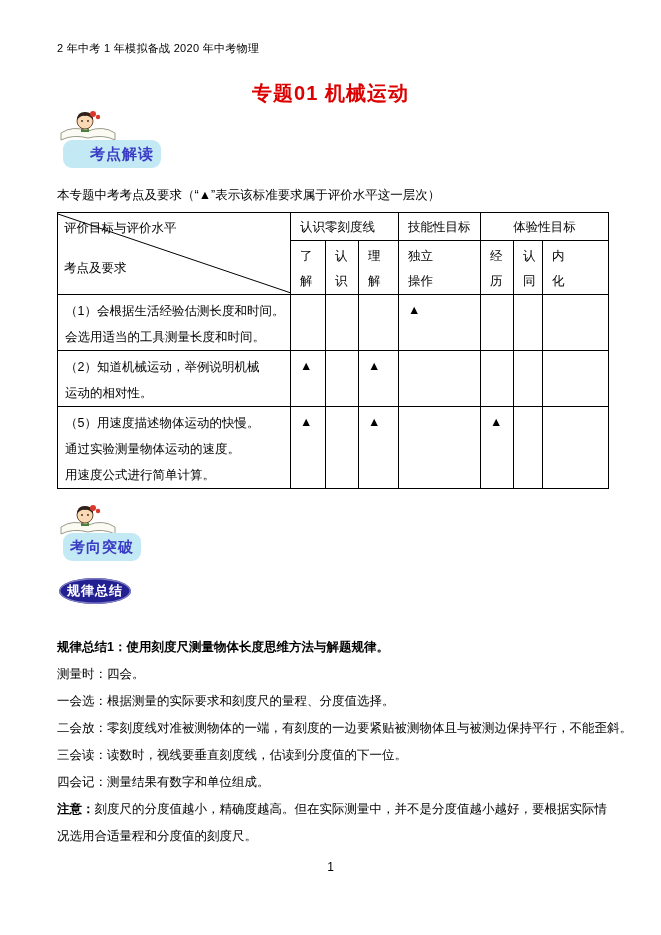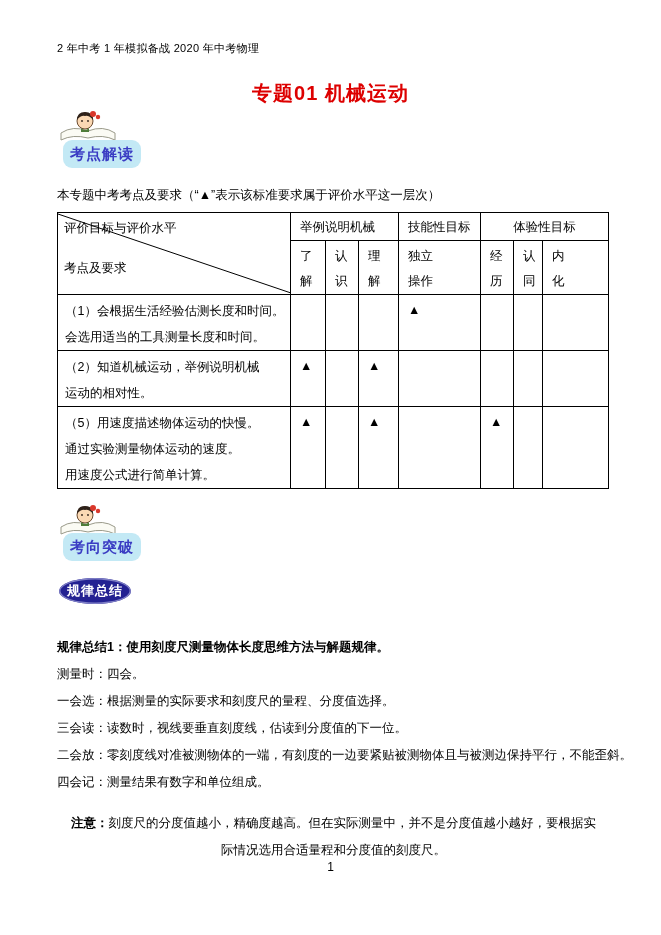--- a/index.html
+++ b/index.html
@@ -9,21 +9,21 @@
     margin:0 auto;overflow:hidden;
   }
   .doc-header{position:absolute;left:57px;top:41px;font-size:11px;letter-spacing:.3px;}
   .doc-title{position:absolute;left:0;top:80px;width:100%;text-align:center;margin:0;
     font-size:20px;font-weight:bold;color:#dd0000;letter-spacing:1px;}
   .cartoon{position:absolute;}
   #cartoon1{left:55px;top:109px;}
   #cartoon2{left:55px;top:503px;}
   .pill-badge{position:absolute;width:78px;height:28px;background:#c3e9f5;border-radius:9px;
     color:#3a3cc3;font-size:15px;font-weight:bold;text-align:center;line-height:28px;letter-spacing:1px;}
-  #badge-kaodian{left:63px;top:140px;}
+  #badge-kaodian{left:63px;top:140px;padding-left:20px;}
   #badge-kaoxiang{left:63px;top:533px;}
   .oval-badge{position:absolute;left:59px;top:578px;width:72px;height:26px;background:#232192;
     border-radius:50%;color:#fff;font-size:13px;font-weight:bold;text-align:center;line-height:26px;
     letter-spacing:1px;box-shadow:inset 0 0 0 1.5px #7f7fc6;}
   .intro{position:absolute;left:57px;top:187px;font-size:12.5px;white-space:nowrap;}
   .exam-table{position:absolute;left:57px;top:212px;border-collapse:collapse;table-layout:fixed;border-radius:16px;}
   .exam-table td{border:1px solid #000;vertical-align:top;font-size:12.5px;padding:0;font-weight:normal;}
   .corner-cell{position:relative;}
   .corner-cell svg{position:absolute;left:0;top:0;}
   .corner-l1{position:absolute;left:6px;top:7px;white-space:nowrap;}
@@ -31,21 +31,21 @@
   .group-cell{padding:6px 0 0 9px !important;}
   .group-center{text-align:center;padding-left:0 !important;}
   .sub-cell{padding-top:3px !important;}
   .sub-cell div{line-height:25px;padding-left:9px;white-space:nowrap;}
   .desc-cell{padding-top:3px !important;}
   .desc-cell div{line-height:26px;padding-left:7px;white-space:nowrap;}
   .mark-cell{padding:8px 0 0 9px !important;font-size:11px;}
   .summary{position:absolute;left:57px;top:611px;width:553px;font-size:12.5px;}
   .sum-heading{font-weight:bold;line-height:27px;white-space:nowrap;margin-top:23px;}
   .sum-line{line-height:27px;white-space:nowrap;}
-  .sum-note{margin:14px;line-height:27px;text-align:center;}
+  .sum-note{margin:0;line-height:27px;}
   .sum-note .prefix{font-weight:bold;}
   .page-num{position:absolute;left:0;top:860px;width:100%;text-align:center;font-size:12px;}
 </style>
 </head>
 <body>
 
 <div class="page">
 
   <div class="doc-header">2 年中考 1 年模拟备战 2020 年中考物理</div>
 
@@ -78,21 +78,21 @@
     </colgroup>
     <tbody>
         <tr style="height:28px">
       <td class="corner-cell" rowspan="2">
         <svg width="233" height="80">
           <line x1="0" y1="1" x2="233" y2="80" stroke="#000" stroke-width="1"></line>
         </svg>
         <div class="corner-l1">评价目标与评价水平</div>
         <div class="corner-l2">考点及要求</div>
       </td>
-      <td class="group-cell" colspan="3">举例说明机械</td>
+      <td class="group-cell" colspan="3">认识零刻度线</td>
       <td class="group-cell">技能性目标</td>
       <td class="group-cell group-center" colspan="3">体验性目标</td>
     </tr>
     <tr style="height:52px">
       <td class="sub-cell">
         <div>了</div>
         <div>解</div>
       </td>
       <td class="sub-cell">
         <div>认</div>
@@ -173,22 +173,22 @@
     <circle cx="33" cy="12" r="0.9" fill="#2e2119"></circle>
   </svg>
   <div id="badge-kaoxiang" class="pill-badge">考向突破</div>
 
   <div class="oval-badge">规律总结</div>
 
   <div class="summary">
     <div class="sum-heading">规律总结1：使用刻度尺测量物体长度思维方法与解题规律。</div>
     <div class="sum-line">测量时：四会。</div>
     <div class="sum-line">一会选：根据测量的实际要求和刻度尺的量程、分度值选择。</div>
+    <div class="sum-line">二会放：零刻度线对准被测物体的一端，有刻度的一边要紧贴被测物体且与被测边保持平行，不能歪斜。</div>
     <div class="sum-line">三会读：读数时，视线要垂直刻度线，估读到分度值的下一位。</div>
-    <div class="sum-line">二会放：零刻度线对准被测物体的一端，有刻度的一边要紧贴被测物体且与被测边保持平行，不能歪斜。</div>
     <div class="sum-line">四会记：测量结果有数字和单位组成。</div>
     <p class="sum-note">
       <span class="prefix">注意：</span><span>刻度尺的分度值越小，精确度越高。但在实际测量中，并不是分度值越小越好，要根据实际情况选用合适量程和分度值的刻度尺。</span>
     </p>
   </div>
 
   <div class="page-num">1</div>
 
 </div>
 

